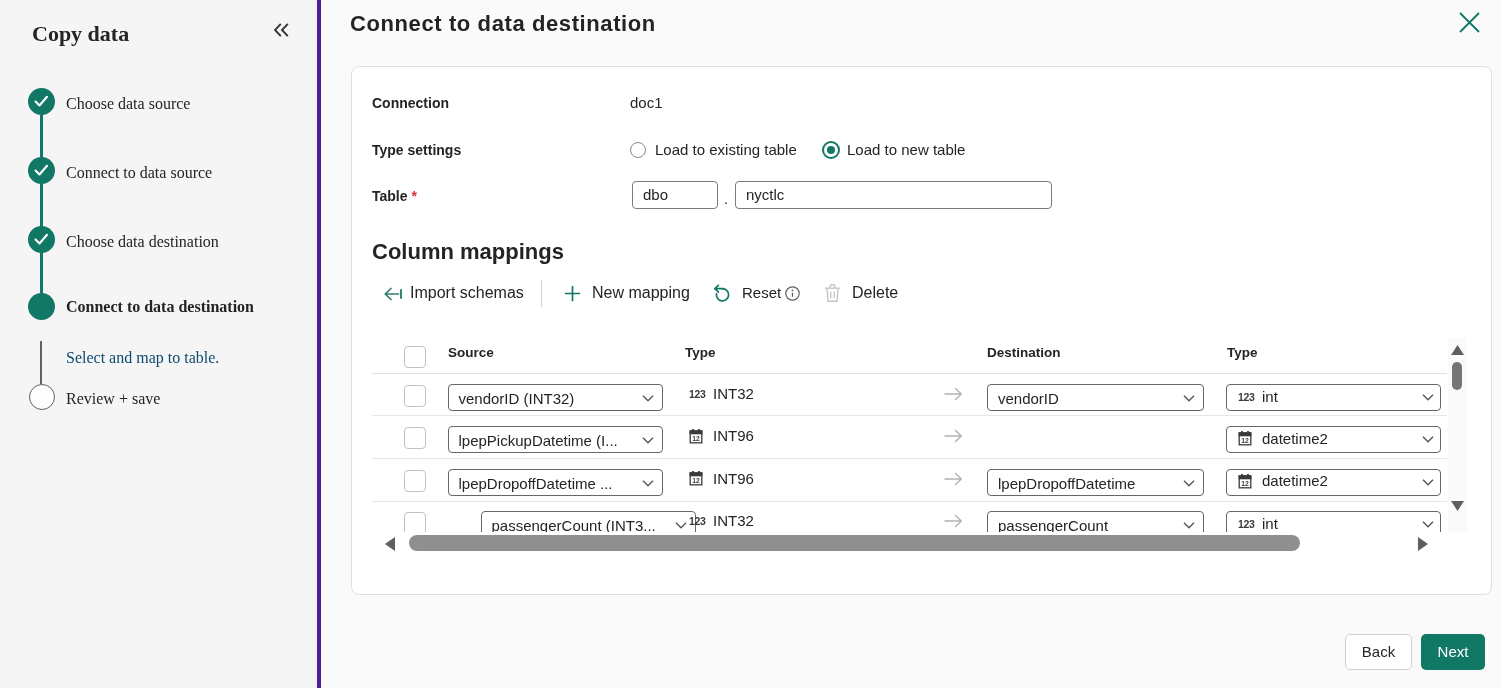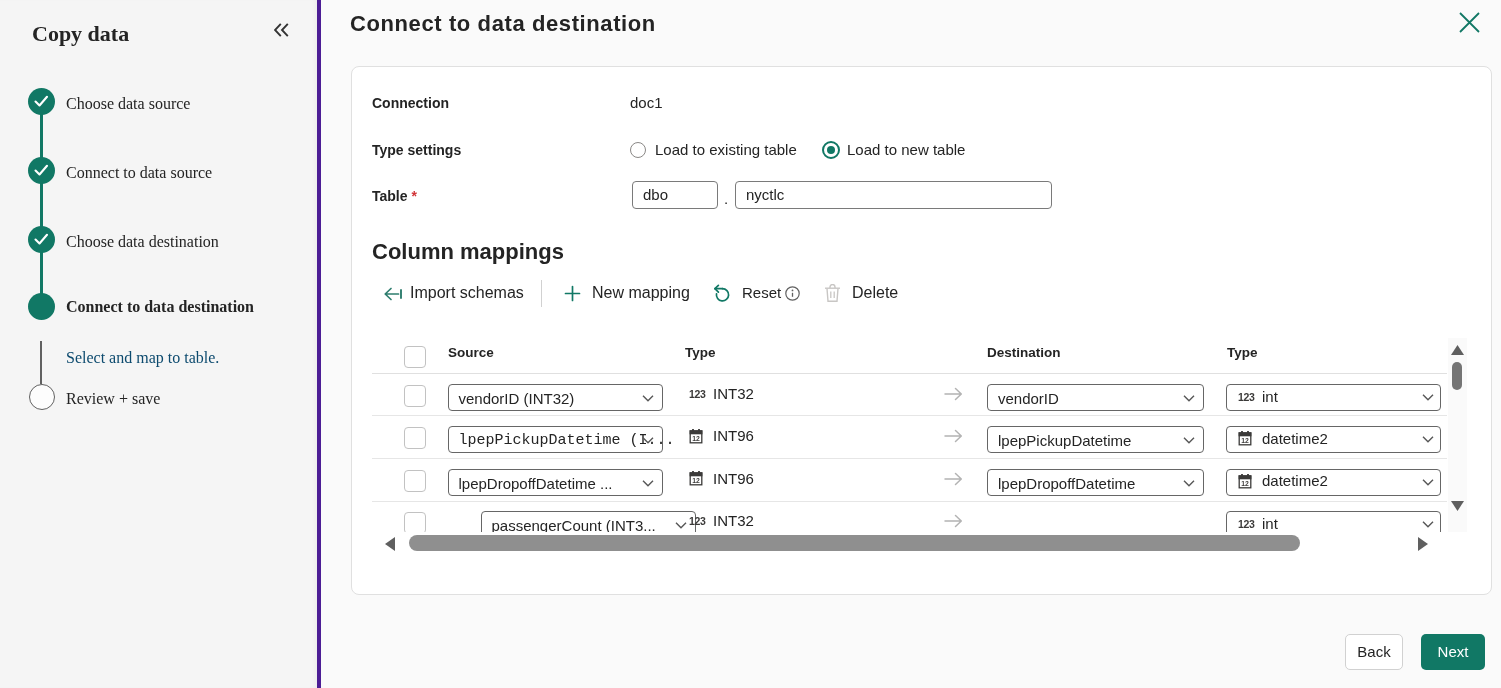--- a/index.html
+++ b/index.html
@@ -141,43 +141,37 @@
       </div>
 <div class="sel" style="left:875px; top:11px; width:215px;"></div>
 <div class="t b" style="left:887px; top:16.5px; font-size:10.5px; height:14px; line-height:14px; letter-spacing:-0.3px; color:#3b3a39;">123</div>
 <div class="t" style="left:911px; top:13.5px;">int</div>
 <svg class="abs" style="left:1071px; top:21.0px;" width="12" height="7" viewBox="0 0 12 7">
         <path d="M1 0.8l5 5 5-5" fill="none" stroke="#575757" stroke-width="1.4"></path>
       </svg>
 <div class="abs" style="left:21px; top:42.3px; width:1075px; height:1px; background:#e6e6e6;"></div>
 
 <div class="cb" style="left:52.5px; top:54.4px;"></div>
-<div class="sel" style="left:96.5px; top:53.4px; width:215px;font-family:Liberation Mono, monospace;">
+<div class="sel" style="left:96.5px; top:53.4px; width:215px;">
         <div class="txt">lpepPickupDatetime (I...</div>
         <svg class="chev" width="12" height="7" viewBox="0 0 12 7">
           <path d="M1 0.8l5 5 5-5" fill="none" stroke="#575757" stroke-width="1.4"></path>
         </svg>
       </div>
 <svg class="abs" style="left:338px; top:55.9px;" width="14" height="15" viewBox="0 0 14 15">
         <rect x="3.1" y="0" width="1.8" height="2.6" fill="#3b3a39"></rect>
         <rect x="9.1" y="0" width="1.8" height="2.6" fill="#3b3a39"></rect>
         <rect x="1.2" y="1.9" width="11.6" height="11.9" fill="none" stroke="#3b3a39" stroke-width="1.3"></rect>
         <rect x="0.6" y="1.3" width="12.8" height="4" fill="#3b3a39"></rect>
         <text x="7" y="11.6" font-family="Liberation Sans" font-size="6.8" font-weight="bold" fill="#3b3a39" text-anchor="middle">12</text>
       </svg>
 <div class="t" style="left:362px; top:53.4px;">INT96</div>
 <svg class="abs" style="left:593px; top:56.4px;" width="19" height="14" viewBox="0 0 19 14">
         <path d="M1 7h16M11.5 1.5L17.3 7L11.5 12.5" fill="none" stroke="#b3b3b3" stroke-width="1.5" stroke-linejoin="round" stroke-linecap="round"></path>
       </svg>
-<div class="sel" style="left:636px; top:53.4px; width:217px;">
-        <div class="txt">lpepPickupDatetime</div>
-        <svg class="chev" width="12" height="7" viewBox="0 0 12 7">
-          <path d="M1 0.8l5 5 5-5" fill="none" stroke="#575757" stroke-width="1.4"></path>
-        </svg>
-      </div>
 <div class="sel" style="left:875px; top:53.4px; width:215px;"></div>
 <svg class="abs" style="left:887px; top:58.4px;" width="14" height="15" viewBox="0 0 14 15">
         <rect x="3.1" y="0" width="1.8" height="2.6" fill="#3b3a39"></rect>
         <rect x="9.1" y="0" width="1.8" height="2.6" fill="#3b3a39"></rect>
         <rect x="1.2" y="1.9" width="11.6" height="11.9" fill="none" stroke="#3b3a39" stroke-width="1.3"></rect>
         <rect x="0.6" y="1.3" width="12.8" height="4" fill="#3b3a39"></rect>
         <text x="7" y="11.6" font-family="Liberation Sans" font-size="6.8" font-weight="bold" fill="#3b3a39" text-anchor="middle">12</text>
       </svg>
 <div class="t" style="left:911px; top:55.9px;">datetime2</div>
 <svg class="abs" style="left:1071px; top:63.4px;" width="12" height="7" viewBox="0 0 12 7">
@@ -228,20 +222,26 @@
         <div class="txt">passengerCount (INT3...</div>
         <svg class="chev" width="12" height="7" viewBox="0 0 12 7">
           <path d="M1 0.8l5 5 5-5" fill="none" stroke="#575757" stroke-width="1.4"></path>
         </svg>
       </div>
 <div class="t b" style="left:338px; top:141.2px; font-size:10.5px; height:14px; line-height:14px; letter-spacing:-0.3px; color:#3b3a39;">123</div>
 <div class="t" style="left:362px; top:138.2px;">INT32</div>
 <svg class="abs" style="left:593px; top:141.2px;" width="19" height="14" viewBox="0 0 19 14">
         <path d="M1 7h16M11.5 1.5L17.3 7L11.5 12.5" fill="none" stroke="#b3b3b3" stroke-width="1.5" stroke-linejoin="round" stroke-linecap="round"></path>
       </svg>
+<div class="sel" style="left:636px; top:138.2px; width:217px;">
+        <div class="txt">passengerCount</div>
+        <svg class="chev" width="12" height="7" viewBox="0 0 12 7">
+          <path d="M1 0.8l5 5 5-5" fill="none" stroke="#575757" stroke-width="1.4"></path>
+        </svg>
+      </div>
 <div class="sel" style="left:875px; top:138.2px; width:215px;"></div>
 <div class="t b" style="left:887px; top:143.7px; font-size:10.5px; height:14px; line-height:14px; letter-spacing:-0.3px; color:#3b3a39;">123</div>
 <div class="t" style="left:911px; top:140.7px;">int</div>
 <svg class="abs" style="left:1071px; top:148.2px;" width="12" height="7" viewBox="0 0 12 7">
         <path d="M1 0.8l5 5 5-5" fill="none" stroke="#575757" stroke-width="1.4"></path>
       </svg>
 </div>
 </div>
 
 <div class="abs" style="left:1448px; top:338px; width:19px; height:194px; background:#fafafa;"></div>
@@ -254,14 +254,14 @@
   </svg>
 
 <svg class="abs" style="left:385px; top:537px;" width="10" height="14" viewBox="0 0 10 14">
     <path d="M0 7L10 0v14z" fill="#5f5f5f"></path>
   </svg>
 <div class="abs" style="left:409px; top:535px; width:891px; height:16px; border-radius:8px; background:#8f8f8f;"></div>
 <svg class="abs" style="left:1418px; top:537px;" width="10" height="14" viewBox="0 0 10 14">
     <path d="M10 7L0 0v14z" fill="#5f5f5f"></path>
   </svg>
 
-<div class="abs" style="left:1345px; top:634px; width:58px; height:36px; background:#fff; border:1px solid #d1d1d1; border-radius:5px; text-align:center; line-height:34px; font-size:15px;">Back</div>
+<div class="abs" style="left:1345px; top:634px; width:67px; height:36px; background:#fff; border:1px solid #d1d1d1; border-radius:5px; text-align:center; line-height:34px; font-size:15px;">Back</div>
 <div class="abs" style="left:1421px; top:634px; width:64px; height:36px; background:#117865; border-radius:5px; text-align:center; line-height:36px; font-size:15px; color:#fff;">Next</div>
 
 </body></html>

